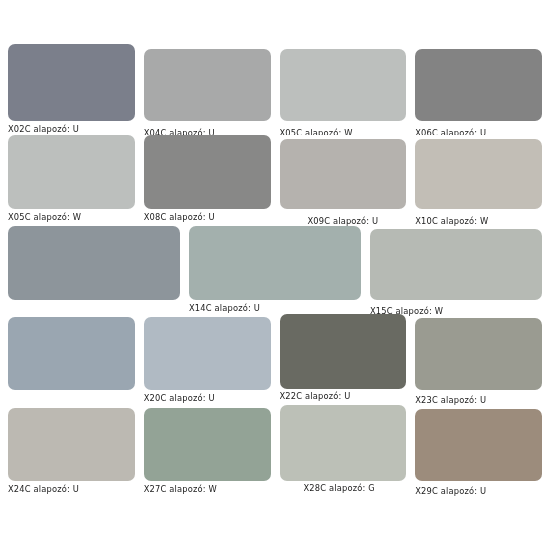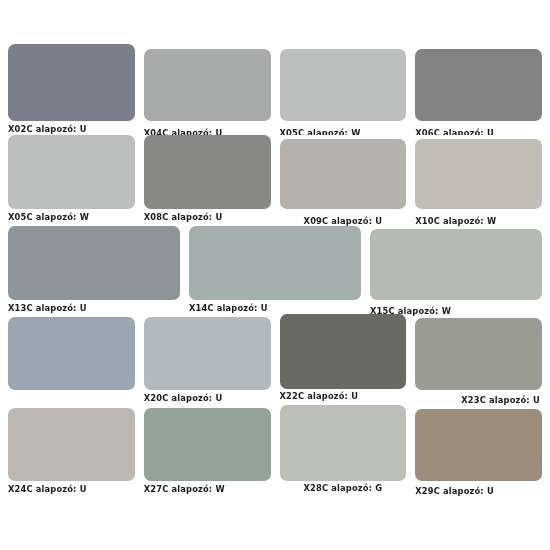--- a/index.html
+++ b/index.html
@@ -44,21 +44,21 @@
   }
   .swatch-chip {
     width: 100%;
     height: 77px;
     border-radius: 7px;
     box-sizing: border-box;
     flex: 0 0 auto;
   }
   .swatch-label {
     font-size: 8.3px;
-    font-weight: bold;
+    font-weight: normal;
     color: #1b1b1b;
     letter-spacing: 0.02em;
     line-height: 14px;
     padding-top: 1px;
     white-space: nowrap;
     overflow: hidden;
     text-overflow: clip;
   }
   
   .row-0 .col-0 .swatch-chip { height: 77px; }
@@ -136,21 +136,20 @@
     </div>
     <div class="swatch-cell col-3">
       <div class="swatch-chip" style="background-color: rgb(194, 190, 182);"></div>
       <div class="swatch-label" style="color: rgb(27, 27, 27);">X10C alapozó: W</div>
     </div>
   </div>
 
   <div class="swatch-row row-2">
     <div class="swatch-cell col-0">
       <div class="swatch-chip" style="background-color: rgb(141, 149, 155);"></div>
-      <div class="swatch-label" style="color: rgb(27, 27, 27);">X13C alapozó: U</div>
     </div>
     <div class="swatch-cell col-1">
       <div class="swatch-chip" style="background-color: rgb(163, 176, 173);"></div>
       <div class="swatch-label" style="color: rgb(27, 27, 27);">X14C alapozó: U</div>
     </div>
     <div class="swatch-cell col-2">
       <div class="swatch-chip" style="background-color: rgb(182, 186, 180);"></div>
       <div class="swatch-label" style="color: rgb(27, 27, 27);">X15C alapozó: W</div>
     </div>
   </div>
@@ -162,21 +161,21 @@
     <div class="swatch-cell col-1">
       <div class="swatch-chip" style="background-color: rgb(176, 186, 195);"></div>
       <div class="swatch-label" style="color: rgb(27, 27, 27);">X20C alapozó: U</div>
     </div>
     <div class="swatch-cell col-2">
       <div class="swatch-chip" style="background-color: rgb(105, 106, 98);"></div>
       <div class="swatch-label" style="color: rgb(27, 27, 27);">X22C alapozó: U</div>
     </div>
     <div class="swatch-cell col-3">
       <div class="swatch-chip" style="background-color: rgb(154, 155, 145);"></div>
-      <div class="swatch-label" style="color: rgb(27, 27, 27); margin-left: 46px;">X23C alapozó: U</div>
+      <div class="swatch-label" style="color: rgb(27, 27, 27);">X23C alapozó: U</div>
     </div>
   </div>
 
   <div class="swatch-row row-4">
     <div class="swatch-cell col-0">
       <div class="swatch-chip" style="background-color: rgb(188, 185, 178);"></div>
       <div class="swatch-label" style="color: rgb(27, 27, 27);">X24C alapozó: U</div>
     </div>
     <div class="swatch-cell col-1">
       <div class="swatch-chip" style="background-color: rgb(147, 163, 150);"></div>

